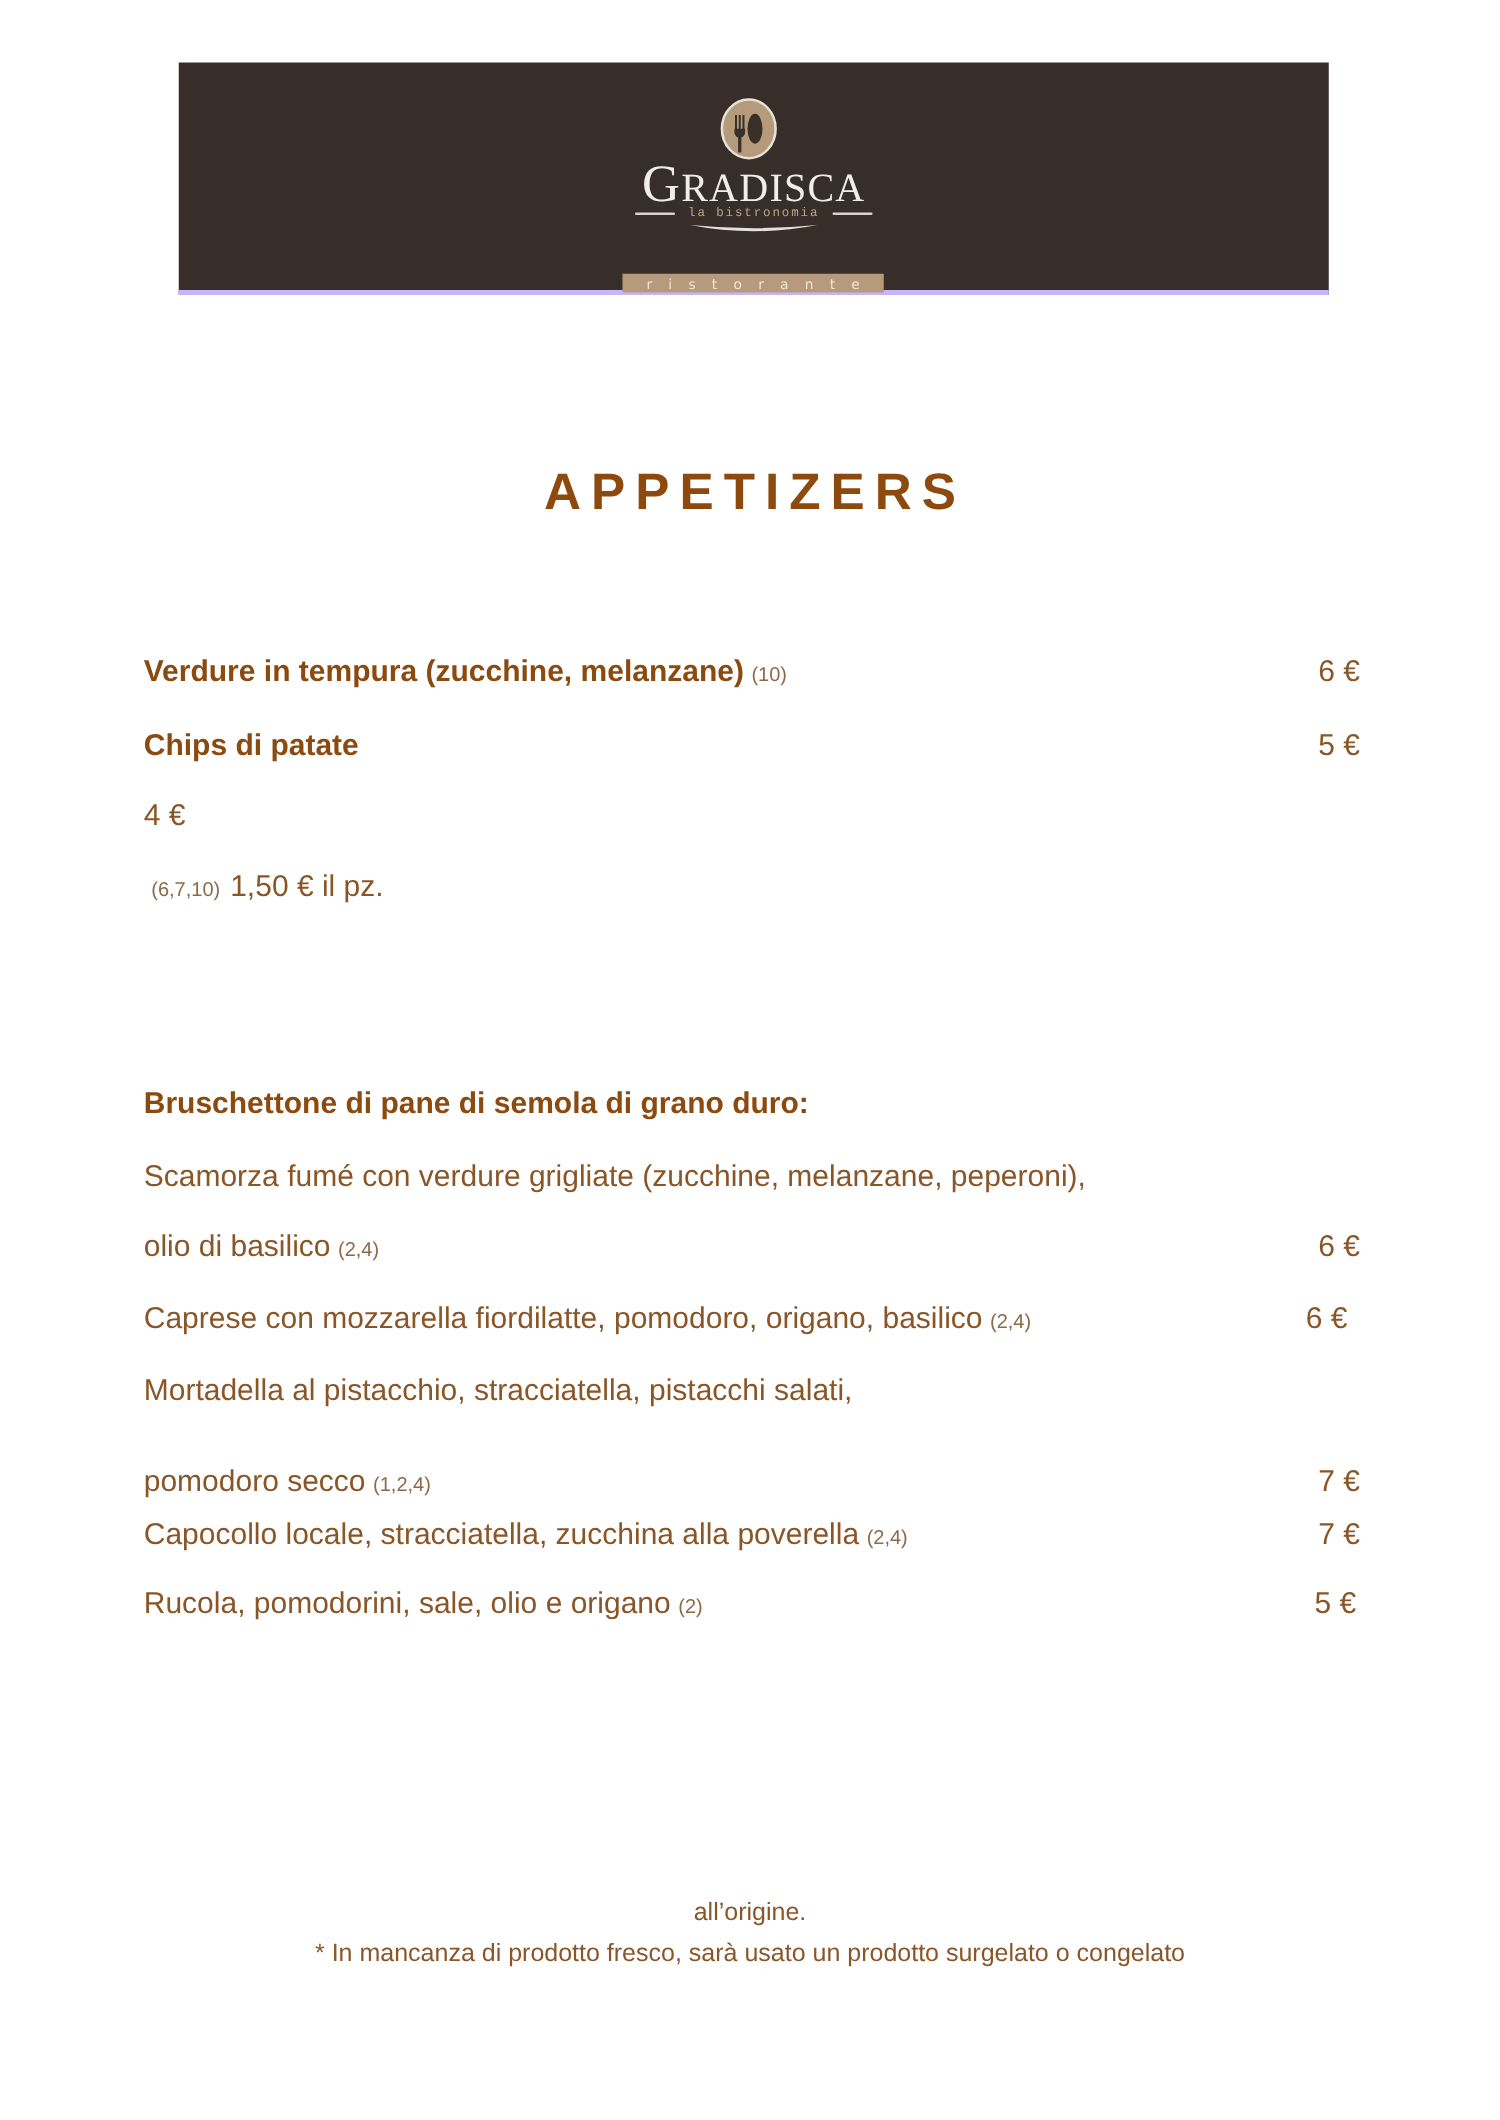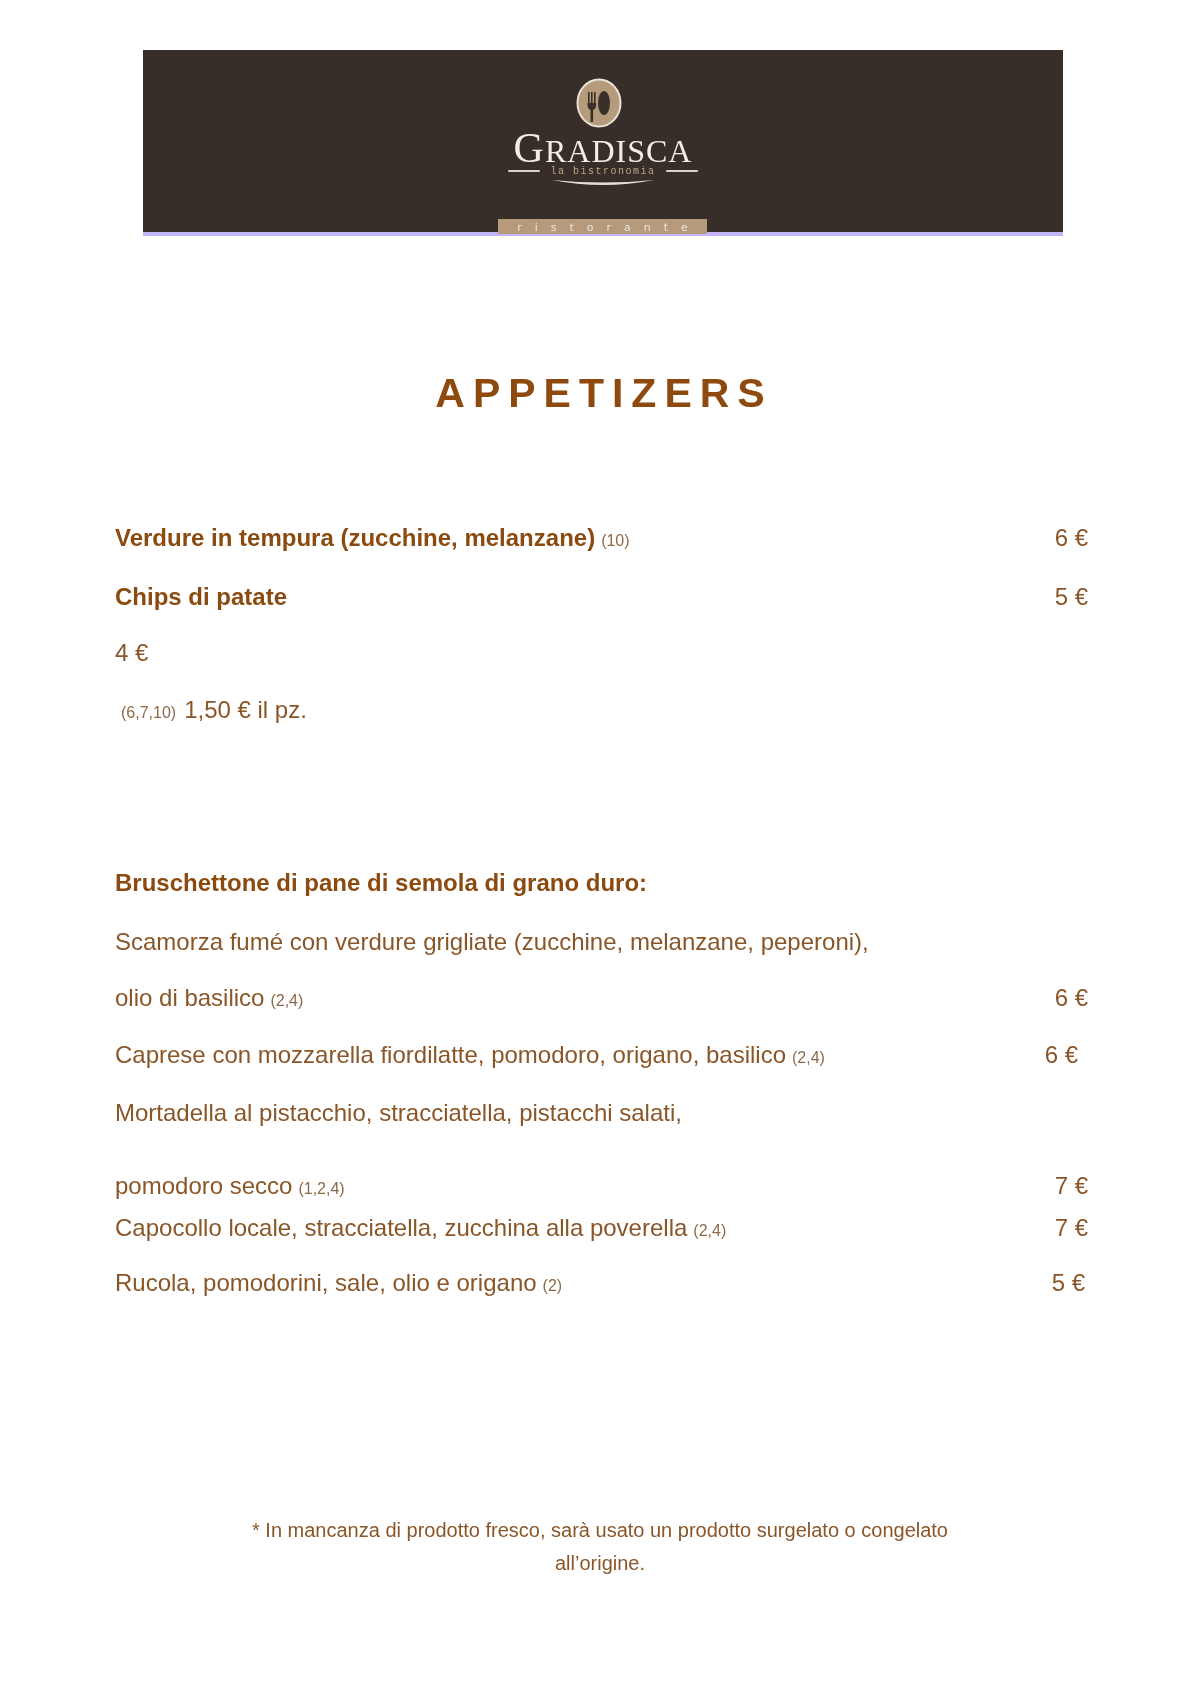--- a/index.html
+++ b/index.html
@@ -274,15 +274,15 @@
 
 <div class="row" style="top:1265px;">
   <div class="left-group">
     <span class="name regular">Rucola, pomodorini, sale, olio e origano</span>
     <span class="allergens">(2)</span>
   </div>
   <span class="price" style="margin-right:3px;">5 €</span>
 </div>
 
 <div class="footnote">
+  <div>all’origine.</div>
   <div>* In mancanza di prodotto fresco, sarà usato un prodotto surgelato o congelato</div>
-  <div>all’origine.</div>
 </div>
 
 </body></html>

